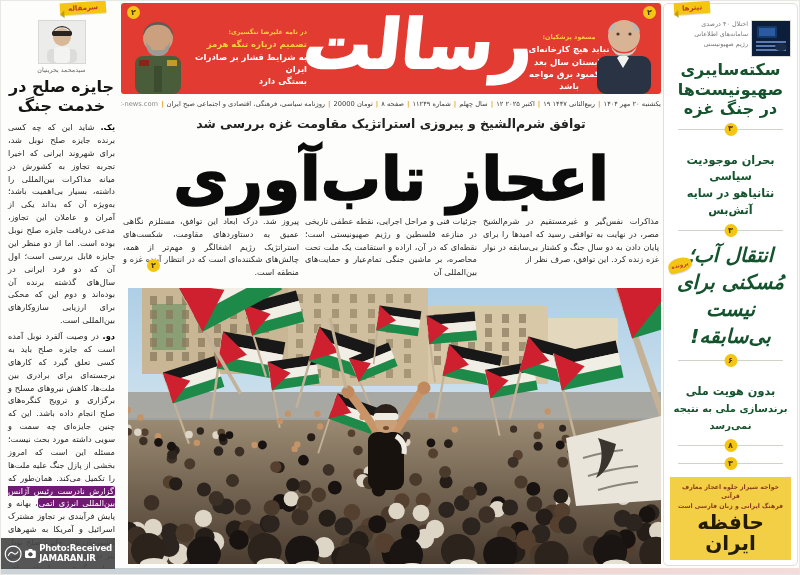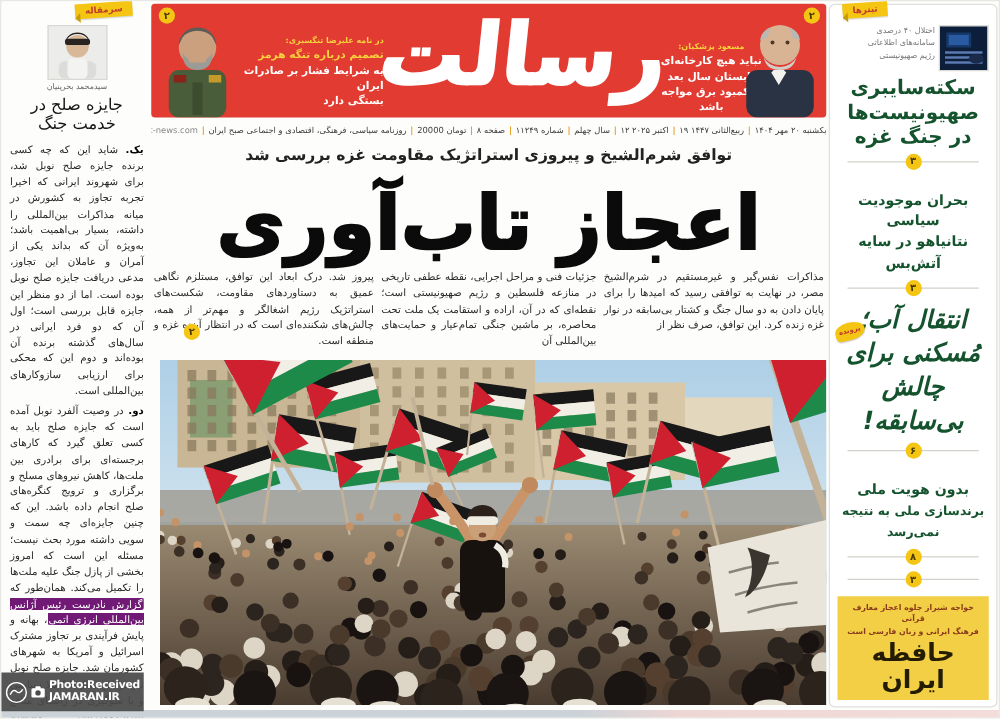--- a/index.html
+++ b/index.html
@@ -10,21 +10,21 @@
   .ribbon{position:absolute;background:#f4c613;color:#c0392b;font-size:7px;font-weight:bold;
           padding:2px 8px;transform:rotate(-4deg);box-shadow:0 1px 1px rgba(0,0,0,.15);white-space:nowrap;}
   .ribbon::after{content:"";position:absolute;left:-4px;bottom:-3px;border:4px solid transparent;border-right-color:#c79d07;}
   .pbadge{width:13px;height:13px;border-radius:50%;background:#f4c613;color:#4a3a00;font-size:8px;
           font-weight:bold;display:flex;align-items:center;justify-content:center;line-height:1;}
   
   #editorial{position:absolute;left:3px;top:0;width:116px;height:567px;padding:2px 5px 0 4px;
              box-sizing:border-box;background:#fdfdfb;}
   #editorial .photo{display:block;margin:17px auto 0;width:46px;height:42px;background:#e9e9e6;border:1px solid #d8d8d4;}
   .author{font-size:6.3px;color:#666;text-align:center;margin-top:2px;}
-  .ed-title{font-size:13px;font-weight:normal;color:#151515;text-align:center;margin-top:4px;}
+  .ed-title{font-size:16px;font-weight:bold;color:#151515;text-align:center;margin-top:4px;}
   .ed-body{margin-top:6px;font-size:8.2px;line-height:1.57;color:#272727;text-align:justify;}
   .ed-body p{margin:0 0 3px;}
   .ed-body b{color:#000;}
   .hl{background:#701a75;color:#fff;border-radius:2px;padding:0 1px;}
   
   #masthead{position:absolute;left:120px;top:2px;width:540px;height:91px;background:#e23b31;border-radius:3px;}
   .mh-badge{position:absolute;top:3px;}
   #logo{position:absolute;left:180px;top:-6px;width:235px;height:95px;text-align:center;color:#fff;
         font-size:68px;font-weight:bold;line-height:95px;transform:skewX(-6deg);
         -webkit-text-stroke:2px #ffffff;user-select:none;}
@@ -634,21 +634,21 @@
     </div>
     <div class="sb-div">
         <span class="pbadge">۳</span>
       </div>
 
     <div style="position:relative;">
       <span class="file-badge">پرونده</span>
       <div class="sb-title t-xl">
         <span>انتقال آب؛</span><br>
         <span>مُسکنی برای</span><br>
-        <span>چالش بی‌سابقه!</span>
+        <span>نیست بی‌سابقه!</span>
       </div>
     </div>
     <div class="sb-div">
         <span class="pbadge">۶</span>
       </div>
 
     <div class="sb-title t-md">
       <span>بدون هویت ملی</span><br>
       <span style="font-size:10px;">برندسازی ملی به نتیجه نمی‌رسد</span>
     </div>

